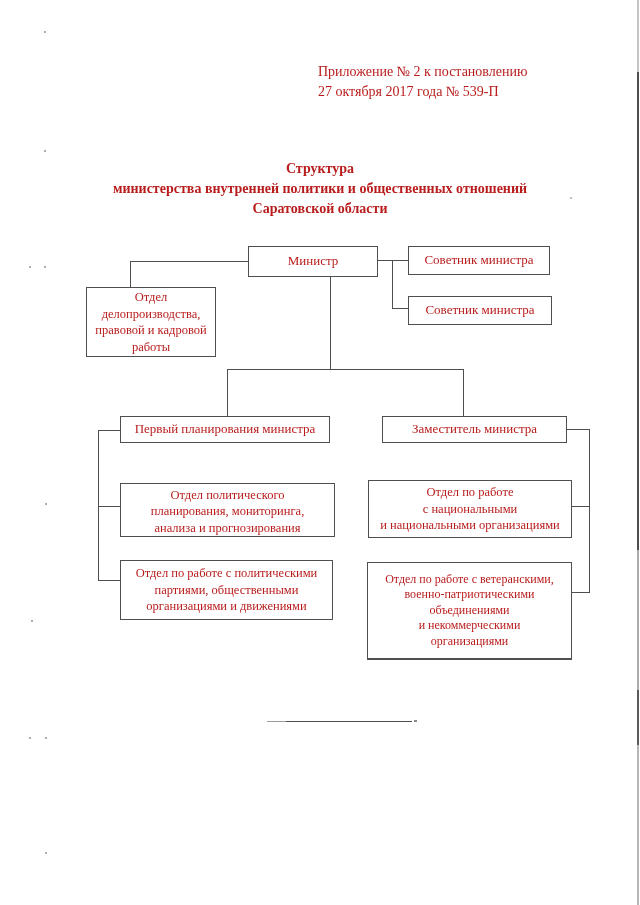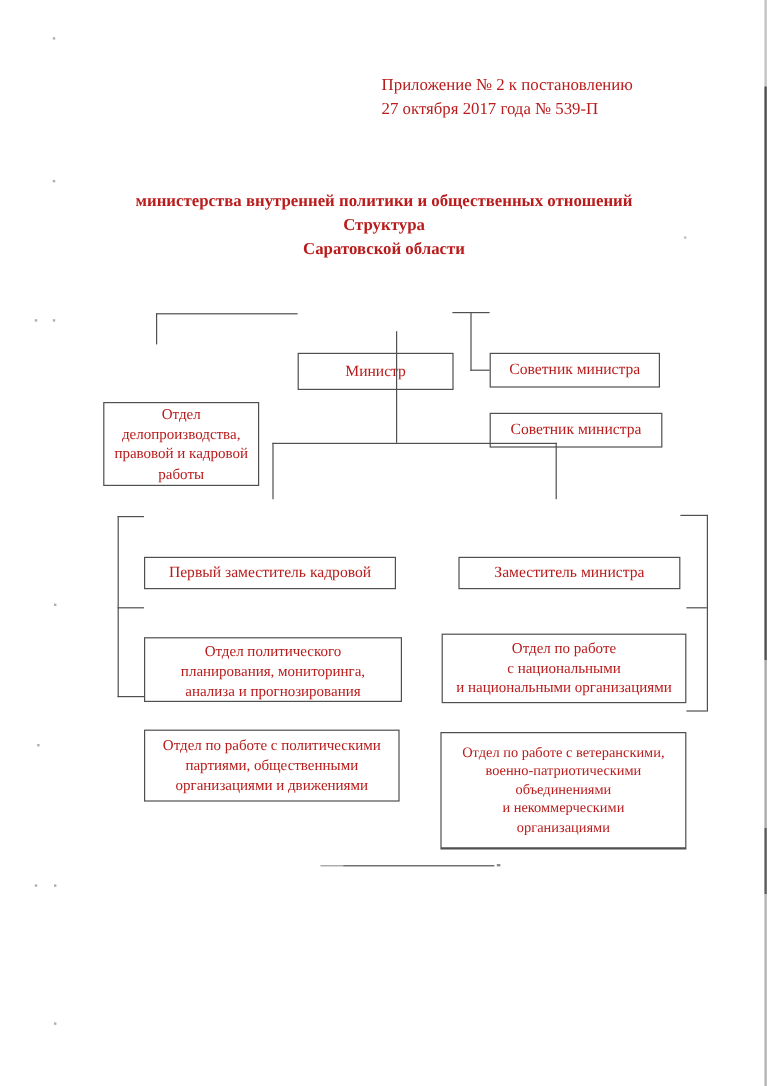--- a/index.html
+++ b/index.html
@@ -12,41 +12,41 @@
     position:absolute;left:318px;top:62px;
     font-size:14px;line-height:20px;white-space:nowrap;
   }
   .title{
     position:absolute;left:0;top:159px;width:640px;text-align:center;
     font-weight:bold;font-size:14px;line-height:20px;
   }
   .node{
     position:absolute;box-sizing:border-box;border:1px solid #4f4f4f;background:#fff;
     display:flex;align-items:center;justify-content:center;
-    text-align:center;font-size:12.5px;line-height:16.5px;margin-top:48px;
+    text-align:center;font-size:12.5px;line-height:16.5px;
   }
   .node .lbl{white-space:pre-line;display:block;width:100%;}
   .single{font-size:13px;}
   .line{position:absolute;background:#4f4f4f;}
   .edge{position:absolute;}
   .dot{position:absolute;width:2px;height:2px;background:#9a9a9a;opacity:.8;}
 </style>
 </head>
 <body>
 
 <div class="page">
 
   <div class="hdr">
     <div>Приложение № 2 к постановлению</div>
     <div>27 октября 2017 года № 539-П</div>
   </div>
 
   <div class="title">
+    <div>Структура</div>
     <div>министерства внутренней политики и общественных отношений</div>
-    <div>Структура</div>
     <div>Саратовской области</div>
   </div>
 
   <div class="node single" style="left:248px;top:246px;width:130px;height:31px;">
     <span class="lbl">Министр</span>
   </div>
 
   <div class="node single" style="left:408px;top:246px;width:142px;height:29px;">
     <span class="lbl">Советник министра</span>
   </div>
@@ -56,21 +56,21 @@
   </div>
 
   <div class="node" style="left:86px;top:287px;width:130px;height:70px;">
     <span class="lbl">Отдел
 делопроизводства,
 правовой и кадровой
 работы</span>
   </div>
 
   <div class="node single" style="left:120px;top:416px;width:210px;height:27px;">
-    <span class="lbl">Первый заместитель кадровой</span>
+    <span class="lbl">Первый планирования министра</span>
   </div>
 
   <div class="node single" style="left:382px;top:416px;width:185px;height:27px;">
     <span class="lbl">Заместитель министра</span>
   </div>
 
   <div class="node" style="left:120px;top:483px;width:215px;height:54px;align-items:flex-end;">
     <span class="lbl">Отдел политического
 планирования, мониторинга,
 анализа и прогнозирования</span>

